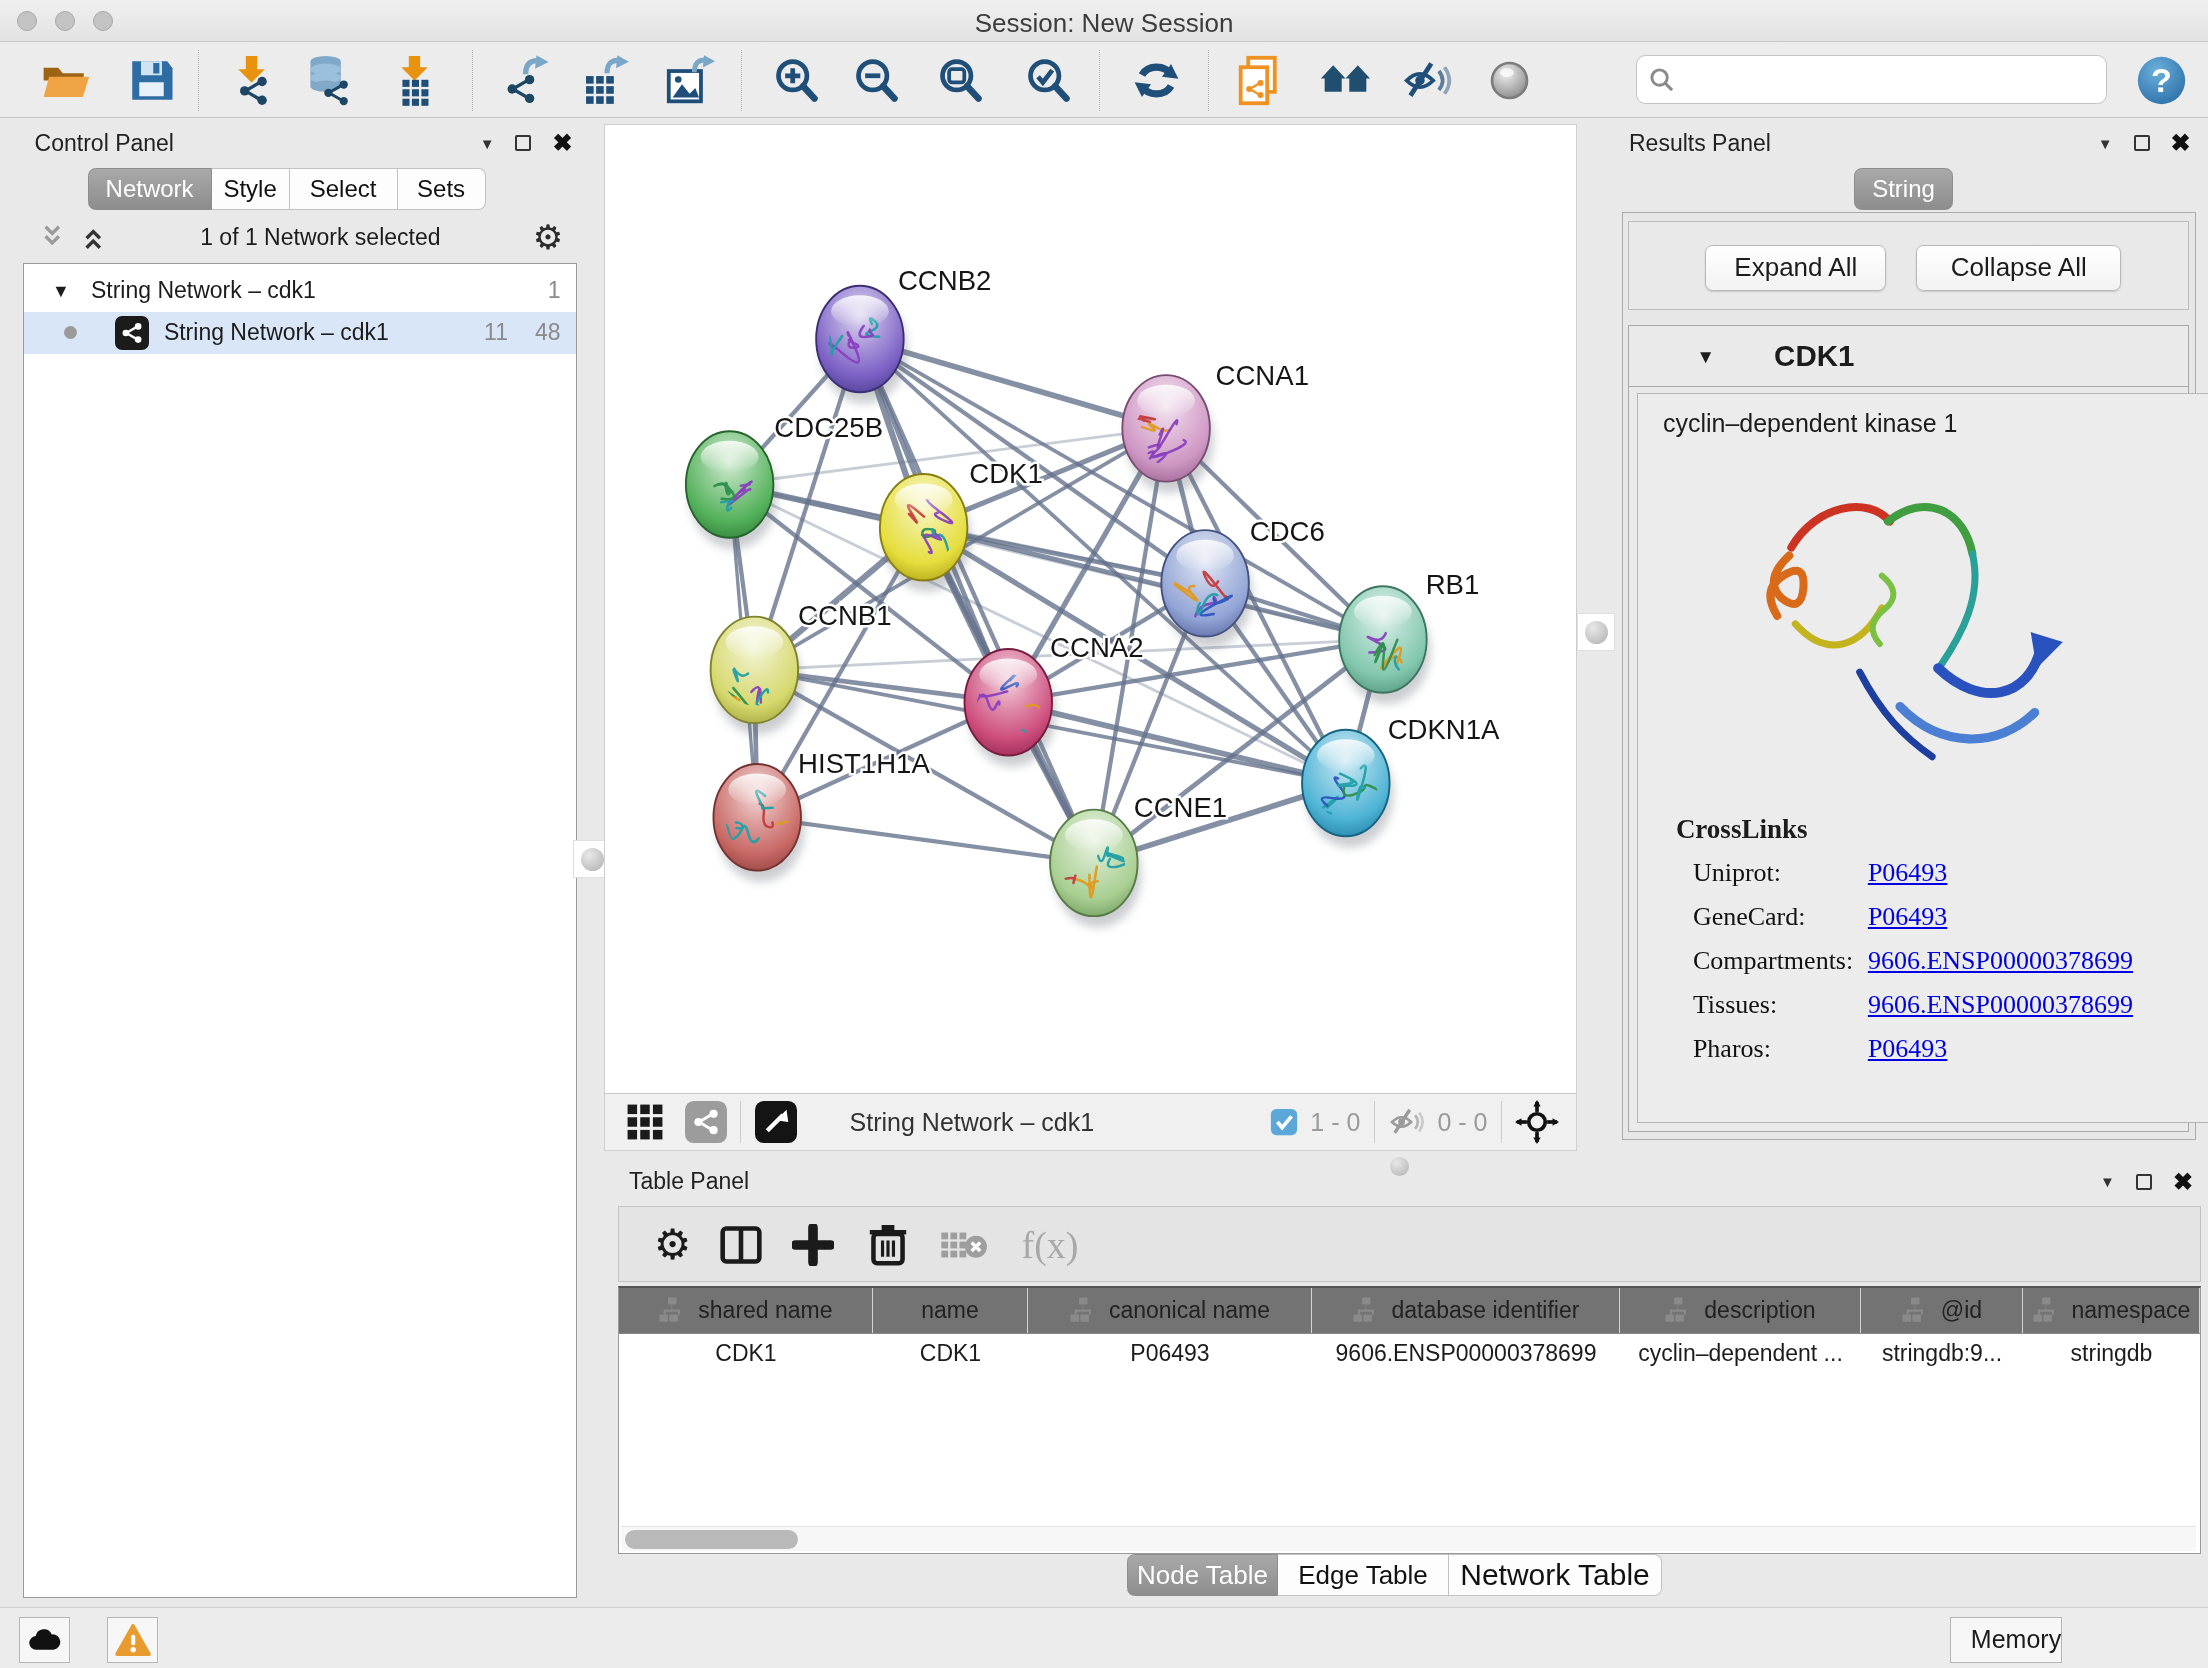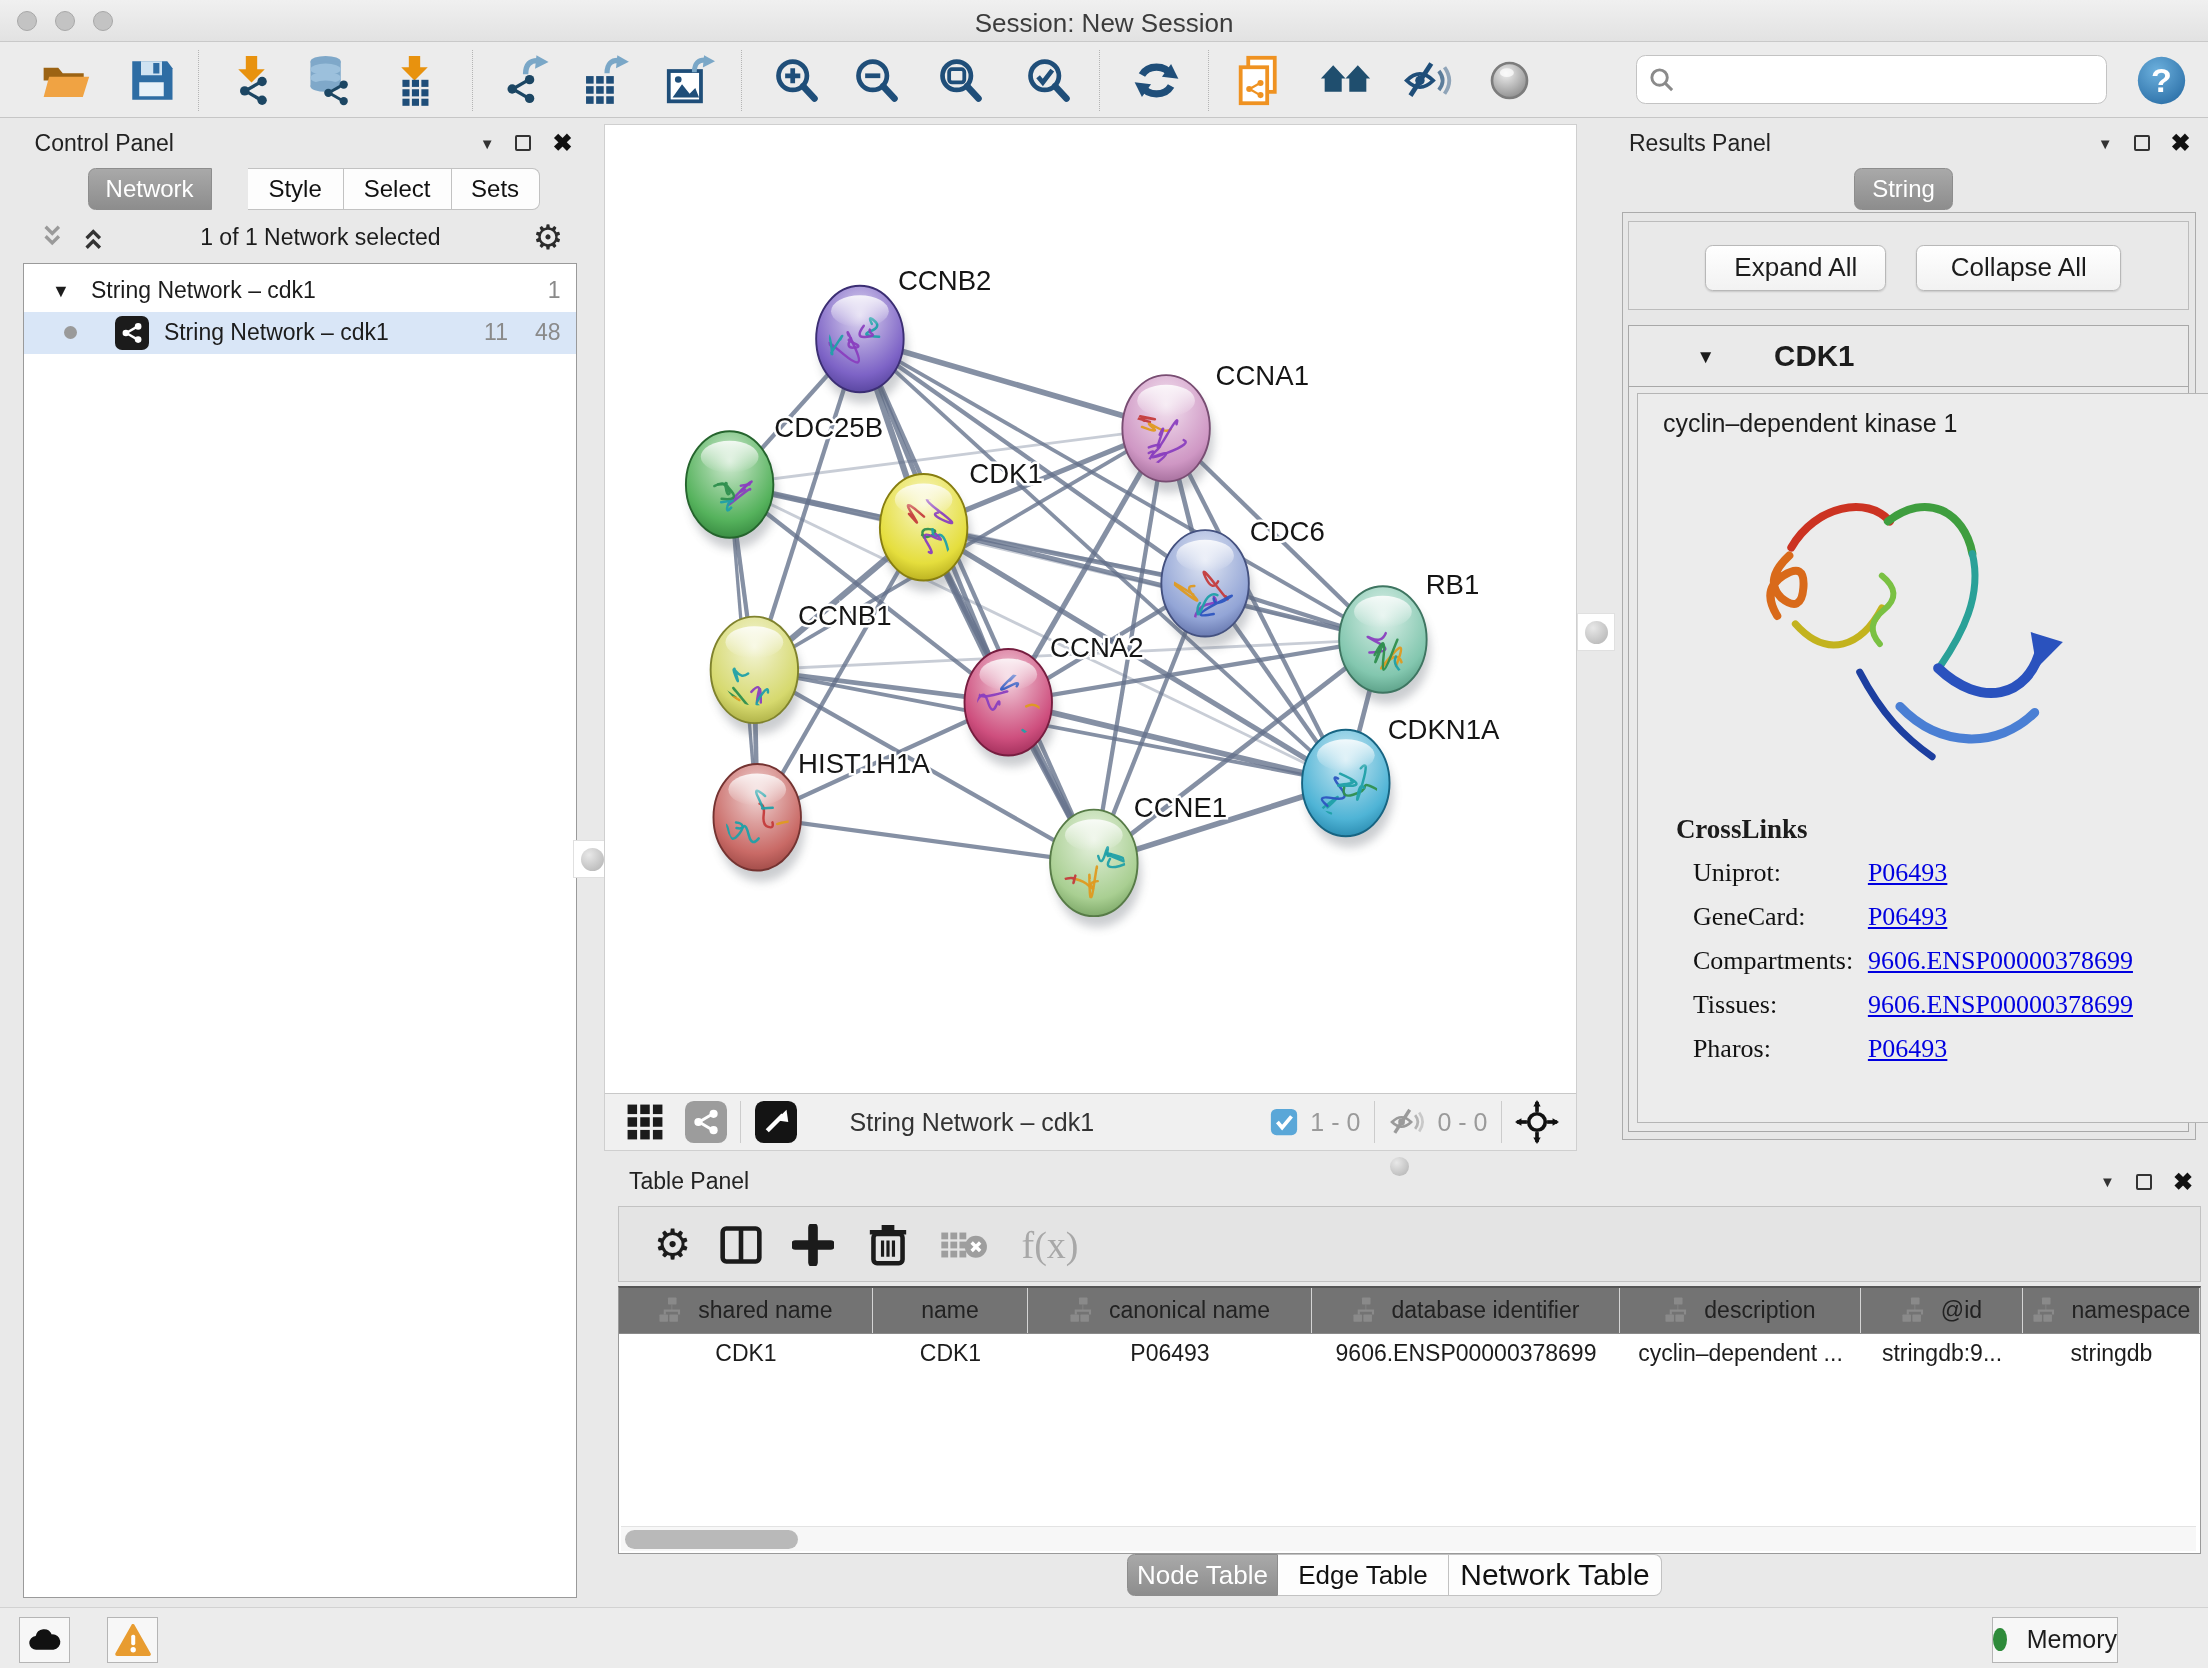--- a/index.html
+++ b/index.html
@@ -335,21 +335,21 @@
 <div id="control-panel">
   <div class="abs pctl" style="left:0; top:0; width:582px; height:38px">
     <span class="ptitle" style="margin-left:27px">Control Panel</span>
     <span style="flex:1"></span>
     <span class="menu-arrow glyph">▼</span>
     <span class="float-box"></span>
     <span class="close-x glyph" style="margin-right:17px">✖</span>
   </div>
   <div class="tabstrip" style="left:80px; top:44px" id="cp-tabs">
       <div class="tab sel" style="width: 124px;">Network</div>
-      <div class="tab" style="width: 96px; margin-left: 36px;">Style</div>
+      <div class="tab" style="width: 78px;">Style</div>
       <div class="tab" style="width: 108px;">Select</div>
       <div class="tab" style="width: 88px;">Sets</div>
     </div>
   <div class="abs" style="left:15px; top:91px; width:554px; height:44px; display:flex; align-items:center">
     <svg width="28.5" height="28.5" viewBox="0 0 30 30" style="margin-left:15px">
       <path d="M8 4 l7 7 l7 -7 M8 14 l7 7 l7 -7" fill="none" stroke="#9a9a9a" stroke-width="3.5"></path>
     </svg>
     <svg width="28.5" height="28.5" viewBox="0 0 30 30" style="margin-left:13.3px">
       <path d="M8 26 l7 -7 l7 7 M8 16 l7 -7 l7 7" fill="none" stroke="#333" stroke-width="3.5"></path>
     </svg>
@@ -911,18 +911,18 @@
       <path d="M10 26 a8 8 0 0 1 -1 -16 a10 10 0 0 1 19 -2 a7 7 0 0 1 2 18 Z" fill="#111"></path>
     </svg>
   </div>
   <div class="sbtn" style="left:107px; width:51px">
     <svg width="36" height="32" viewBox="0 0 40 36">
       <path d="M20 2 L38 34 H2 Z" fill="#e89c30" stroke="#e89c30" stroke-linejoin="round" stroke-width="4"></path>
       <rect x="18" y="12" width="4.5" height="12" rx="2" fill="#fff"></rect>
       <circle cx="20.2" cy="29" r="3" fill="#fff"></circle>
     </svg>
   </div>
-  <div class="sbtn" style="left:1992px; width:126px; gap:20px">
+  <div class="sbtn" style="left:1950px; width:112px; gap:20px">
     <span style="width:23px; height:23px; border-radius:50%; background:#2e8b3a"></span>
     <span style="font-size:25px">Memory</span>
   </div>
 </div>
 
 
 </body></html>

